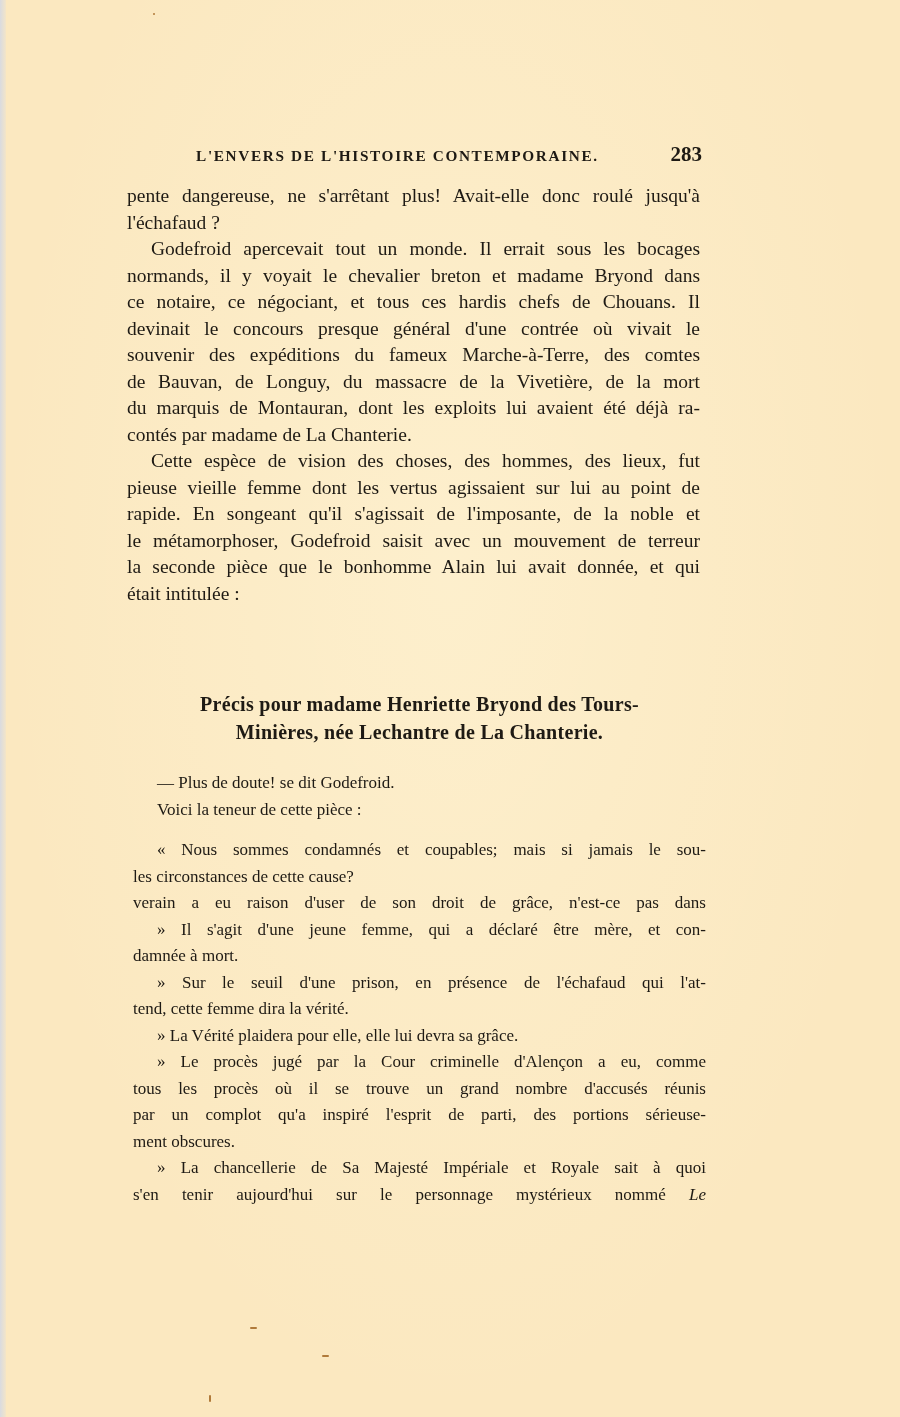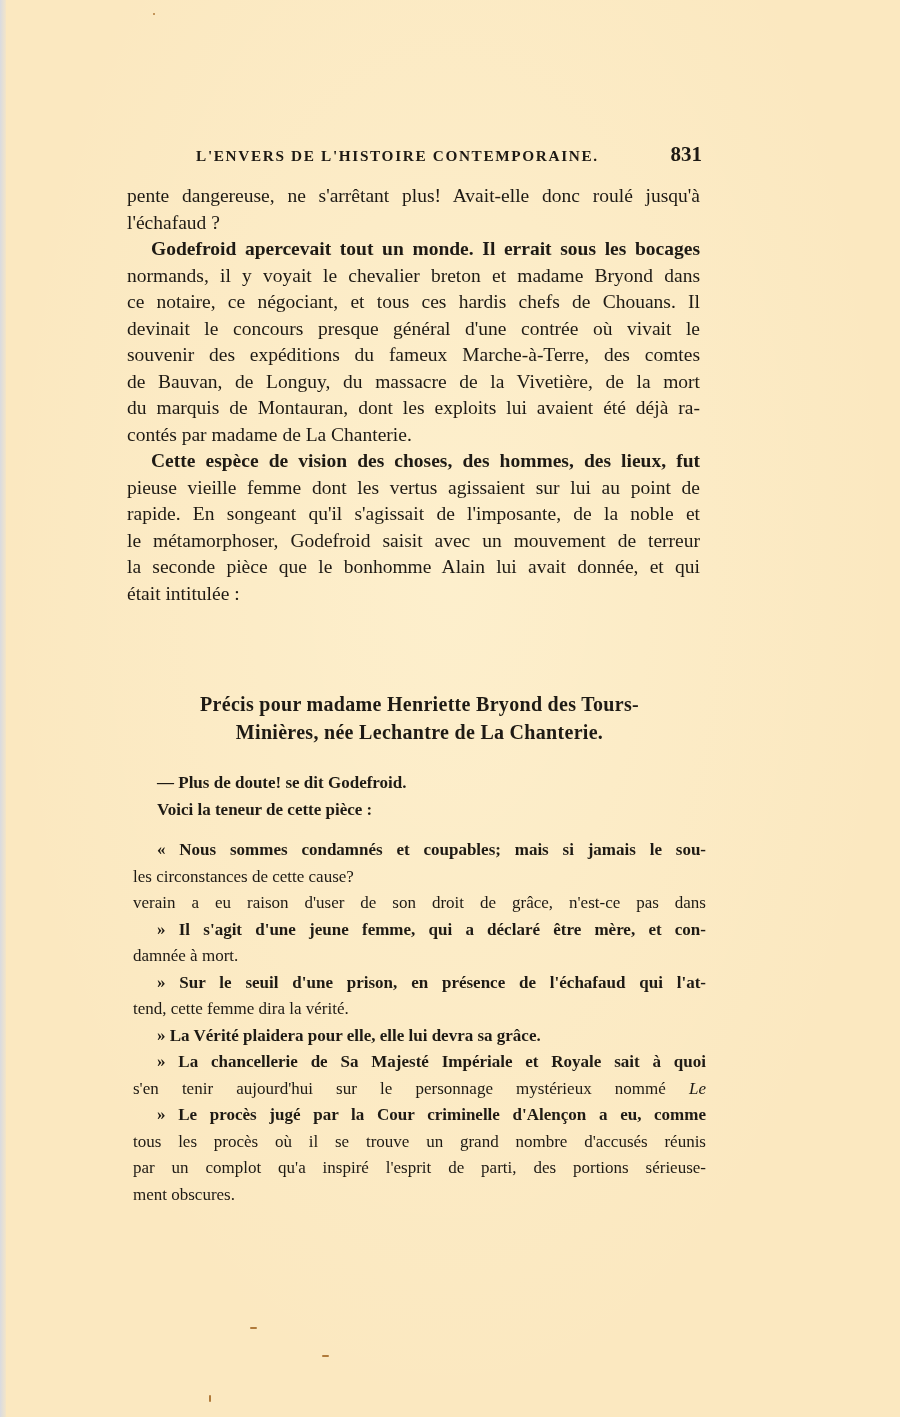--- a/index.html
+++ b/index.html
@@ -29,21 +29,21 @@
       text-transform: uppercase; font-weight: bold; transform: scaleX(1.02);
     }
     .rh-pageno { font-size: 21px; font-weight: bold; }
     .text {
       position: absolute; left: 127px; top: 183px; width: 573px;
       font-size: 19.5px; line-height: 26.5px;
       text-align: justify;
     }
     .line { display: block; text-align: justify; text-align-last: justify; white-space: nowrap; overflow: hidden; }
     .line.last { text-align-last: left; }
-    .line.indent { padding-left: 24px; font-weight: bold; }
+    .line.indent { padding-left: 24px; }
     .title-block {
       position: absolute; left: 133px; top: 690px; width: 573px;
       text-align: center; font-weight: bold;
       font-size: 20px; line-height: 28px; letter-spacing: 0.3px;
     }
     .block2 {
       position: absolute; left: 133px; top: 770px; width: 573px;
       font-size: 17px; line-height: 26.5px;
     }
     .gap { height: 14px; }
@@ -51,21 +51,21 @@
     .speck { position: absolute; background: #b07a3a; border-radius: 1px; }
   </style>
 </head>
 <body>
 
 <div class="page">
   <div class="left-edge"></div>
 
   <div class="running-head">
     <span class="rh-title">L'ENVERS DE L'HISTOIRE CONTEMPORAINE.</span>
-    <span class="rh-pageno">831</span>
+    <span class="rh-pageno">283</span>
   </div>
 
   <div class="text">
     <div>
       <span class="line">pente dangereuse, ne s'arrêtant plus! Avait-elle donc roulé jusqu'à</span>
       <span class="line last">l'échafaud ?</span>
     </div>
     <div>
       <span class="line indent">Godefroid apercevait tout un monde. Il errait sous les bocages</span>
       <span class="line">normands, il y voyait le chevalier breton et madame Bryond dans</span>
@@ -109,31 +109,31 @@
       <span class="line last">damnée à mort.</span>
     </div>
     <div>
       <span class="line indent">» Sur le seuil d'une prison, en présence de l'échafaud qui l'at-</span>
       <span class="line last">tend, cette femme dira la vérité.</span>
     </div>
     <div>
       <span class="line indent last">» La Vérité plaidera pour elle, elle lui devra sa grâce.</span>
     </div>
     <div>
+      <span class="line indent">» Le procès jugé par la Cour criminelle d'Alençon a eu, comme</span>
+      <span class="line">tous les procès où il se trouve un grand nombre d'accusés réunis</span>
+      <span class="line">par un complot qu'a inspiré l'esprit de parti, des portions sérieuse-</span>
+      <span class="line last">ment obscures.</span>
+    </div>
+    <div>
       <span class="line indent">» La chancellerie de Sa Majesté Impériale et Royale sait à quoi</span>
       <span class="line">
         <span>s'en tenir aujourd'hui sur le personnage mystérieux nommé</span>
         <span class="it">Le</span>
       </span>
-    </div>
-    <div>
-      <span class="line indent">» Le procès jugé par la Cour criminelle d'Alençon a eu, comme</span>
-      <span class="line">tous les procès où il se trouve un grand nombre d'accusés réunis</span>
-      <span class="line">par un complot qu'a inspiré l'esprit de parti, des portions sérieuse-</span>
-      <span class="line last">ment obscures.</span>
     </div>
   </div>
 
   <div class="speck" style="left:250px;top:1327px;width:7px;height:2px;"></div>
   <div class="speck" style="left:322px;top:1355px;width:7px;height:2px;"></div>
   <div class="speck" style="left:209px;top:1395px;width:2px;height:7px;"></div>
   <div class="speck" style="left:153px;top:13px;width:2px;height:2px;"></div>
 </div>
 
 </body></html>

